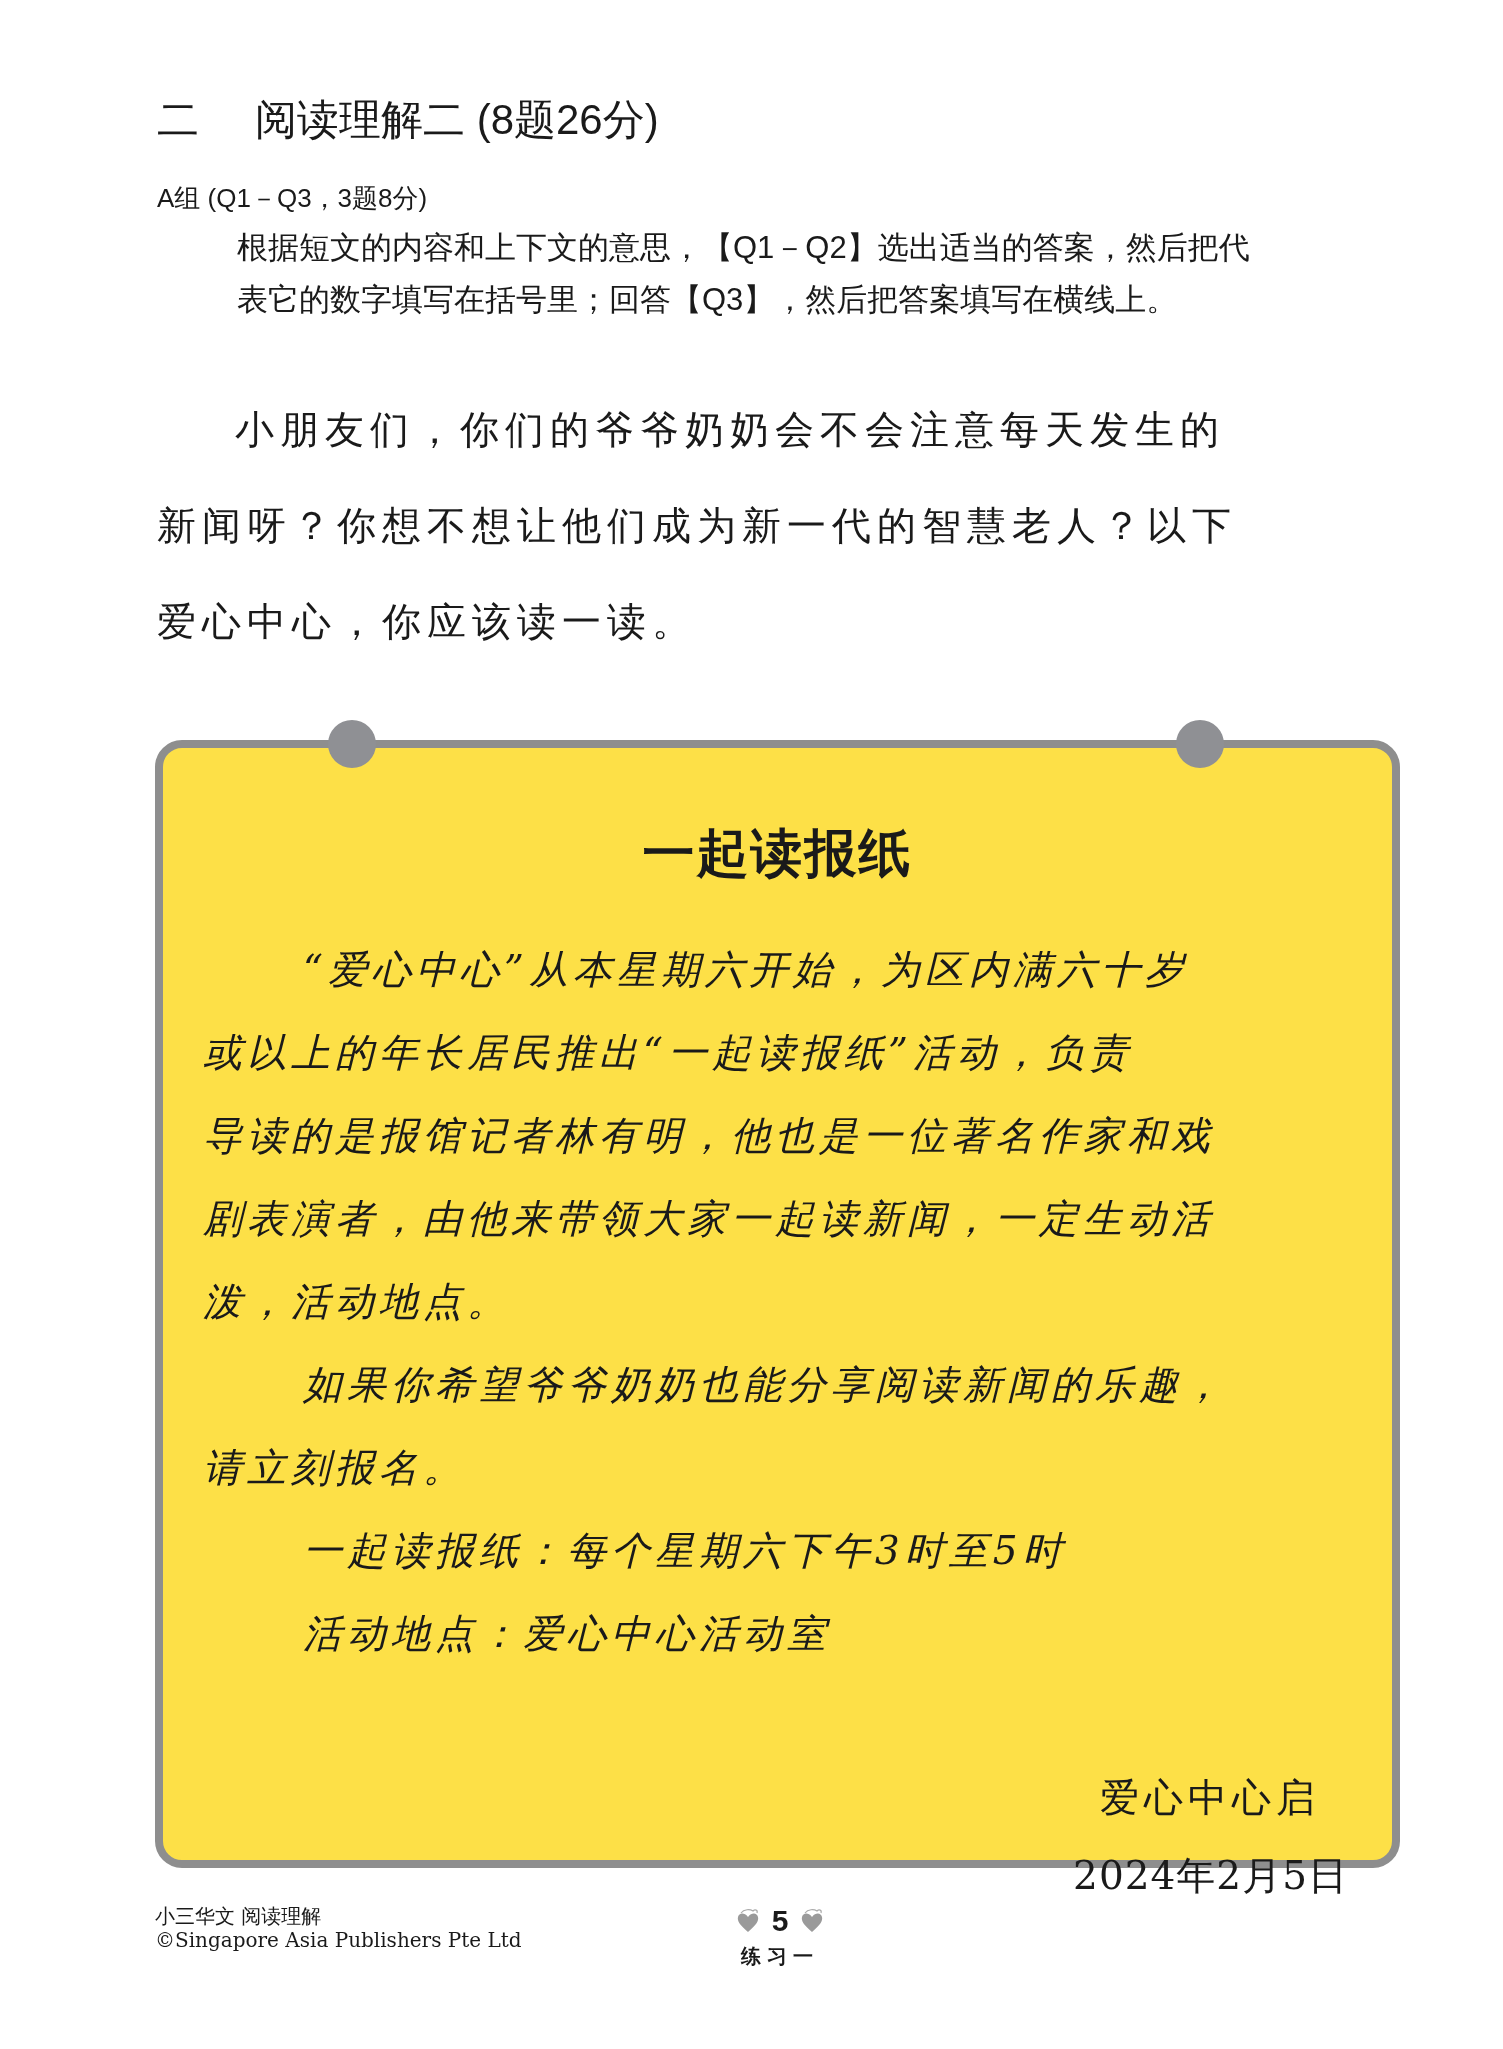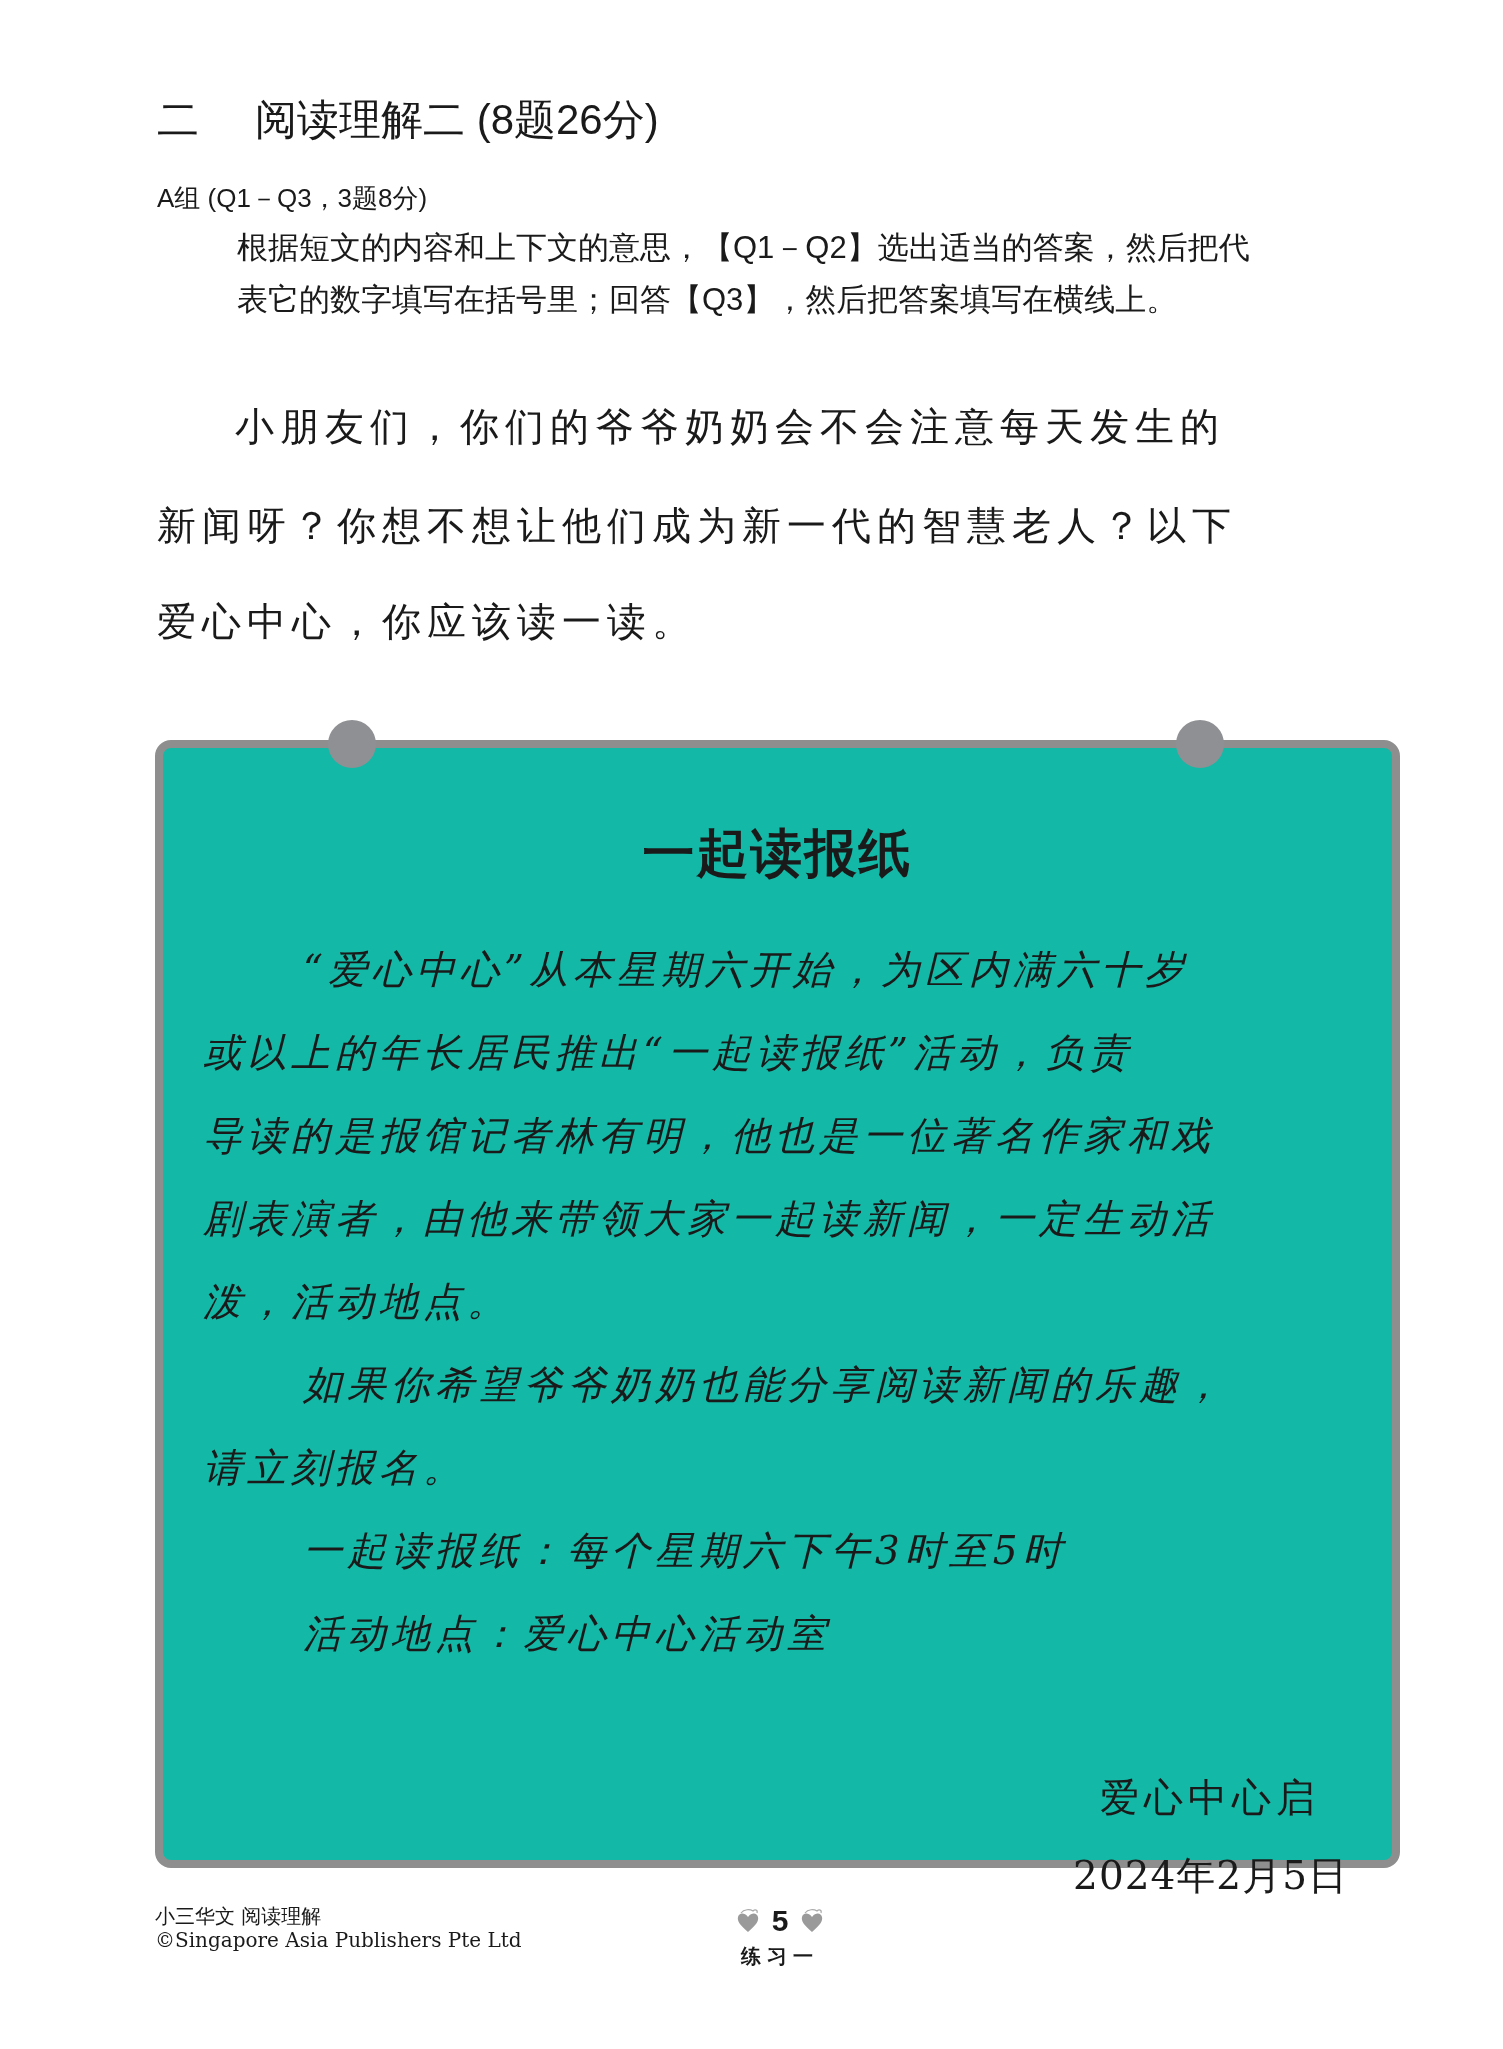--- a/index.html
+++ b/index.html
@@ -10,21 +10,21 @@
   .section-heading { position: absolute; left: 157px; top: 92px; font-size: 42px; line-height: 56px; white-space: nowrap; }
   .section-heading .num { display: inline-block; width: 98px; }
   .group-label { position: absolute; left: 157px; top: 177px; font-size: 26px; line-height: 42px; white-space: nowrap; }
   .instructions { position: absolute; left: 237px; top: 222px; width: 1180px; font-size: 31px; line-height: 52px; }
   .instructions div { white-space: nowrap; }
 
   .intro { position: absolute; left: 157px; top: 382px; width: 1270px; font-size: 39px; line-height: 96px; letter-spacing: 6px; }
   .intro div { white-space: nowrap; }
 
   .notice-box { position: absolute; left: 155px; top: 740px; width: 1245px; height: 1128px; box-sizing: border-box;
-                border: 8px solid #8e8e8e; border-radius: 16px; background: #14b8a6; }
+                border: 8px solid #8e8e8e; border-radius: 27px; background: #fde047; }
   .pin { position: absolute; top: 720px; width: 48px; height: 48px; border-radius: 50%; background: #8f9094; }
   .pin.left { left: 328px; }
   .pin.right { left: 1176px; }
 
   .notice-title { position: absolute; left: 0; right: 0; top: 70px; text-align: center; font-size: 52px; line-height: 70px; font-weight: bold; letter-spacing: 2px; }
   .notice-body { position: absolute; left: 40px; top: 180px; width: 1180px; font-size: 39px; line-height: 83px; letter-spacing: 5px; }
   .notice-body div { white-space: nowrap; font-style: italic; }
   .indent { padding-left: 100px; }
   .signoff { position: absolute; right: 40px; font-size: 39px; line-height: 80px; letter-spacing: 5px; text-align: left; white-space: nowrap; }
   .signoff.org { top: 1010px; right: 72px; }
@@ -46,21 +46,21 @@
 </div>
 
 <div class="group-label sans">A组 (Q1－Q3，3题8分)</div>
 
 <div class="instructions sans">
   <div>根据短文的内容和上下文的意思，【Q1－Q2】选出适当的答案，然后把代</div>
   <div>表它的数字填写在括号里；回答【Q3】，然后把答案填写在横线上。</div>
 </div>
 
 <div class="intro serif">
-  <div style="padding-left:78px;font-family:Liberation Mono, monospace;">小朋友们，你们的爷爷奶奶会不会注意每天发生的</div>
+  <div style="padding-left:78px;">小朋友们，你们的爷爷奶奶会不会注意每天发生的</div>
   <div>新闻呀？你想不想让他们成为新一代的智慧老人？以下</div>
   <div>爱心中心，你应该读一读。</div>
 </div>
 
 <div class="notice-box">
   <div class="notice-title sans">一起读报纸</div>
   <div class="notice-body serif">
     <div class="indent">“爱心中心”从本星期六开始，为区内满六十岁</div>
     <div>或以上的年长居民推出“一起读报纸”活动，负责</div>
     <div>导读的是报馆记者林有明，他也是一位著名作家和戏</div>

